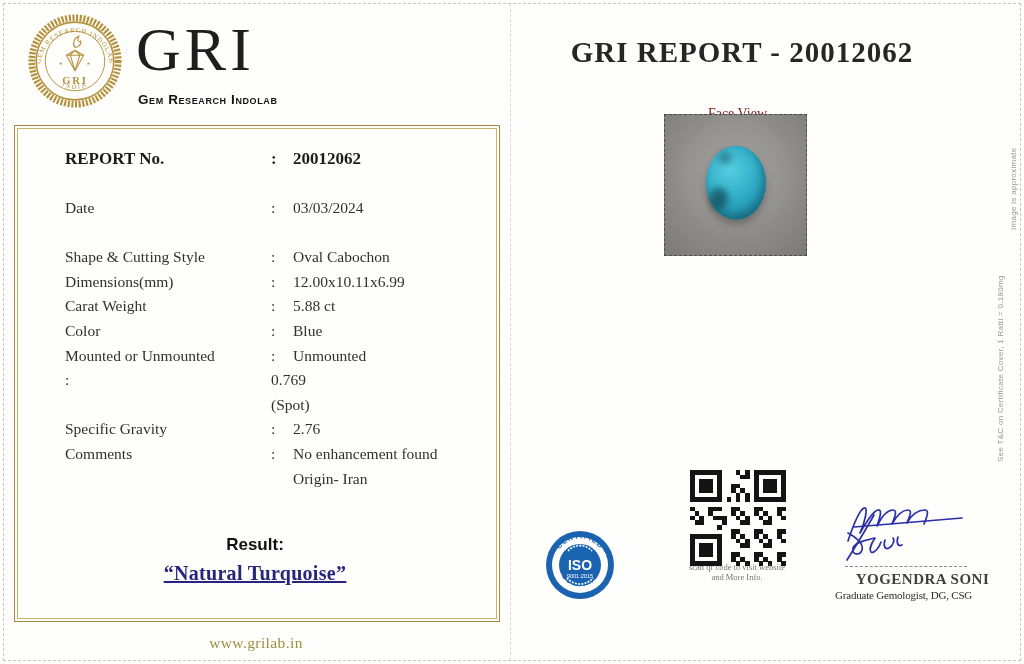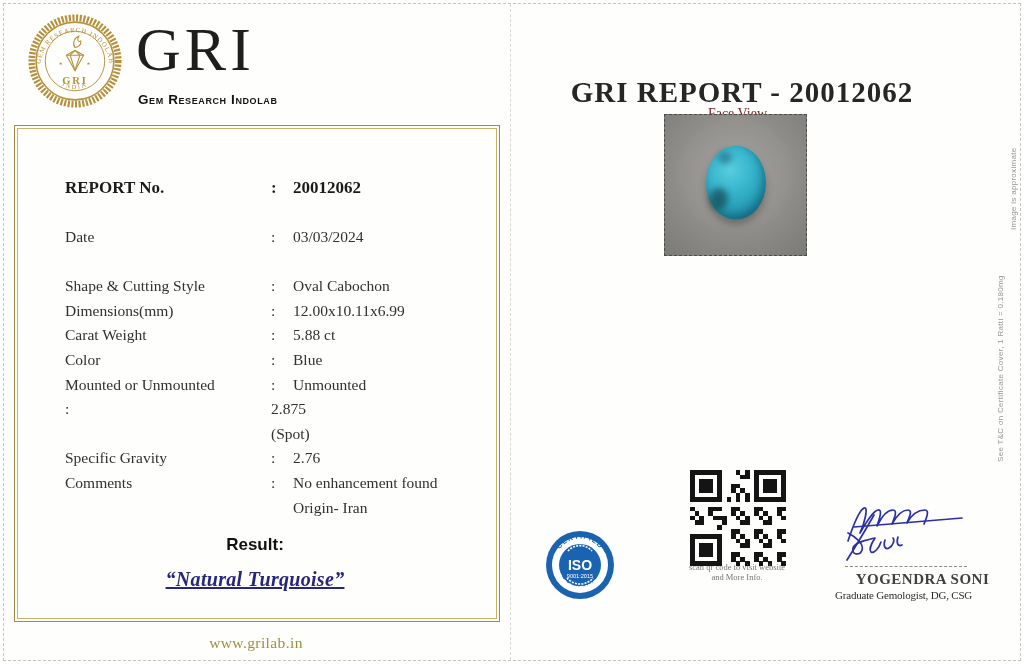--- a/index.html
+++ b/index.html
@@ -9,33 +9,33 @@
 
   
   .seal{position:absolute;left:27px;top:9px;width:96px;height:104px;}
   .brand-name{position:absolute;left:136px;top:18px;font-size:62px;line-height:1;letter-spacing:4px;color:#1e1e1e;}
   .brand-tagline{position:absolute;left:138px;top:92px;font-family:"Liberation Sans","DejaVu Sans",sans-serif;
     font-weight:700;font-size:13.5px;letter-spacing:.6px;color:#121212;font-variant:small-caps;}
 
   
   .gold-box{position:absolute;left:14px;top:125px;width:484px;height:495px;border:1px solid #a5873e;}
   .gold-box-inner{position:absolute;inset:2px;border:1px solid #cbb169;}
-  .fields{position:absolute;left:50px;top:21px;right:6px;margin-top:29px;}
+  .fields{position:absolute;left:50px;top:21px;right:6px;}
   .field-row{display:grid;grid-template-columns:206px 22px 1fr;font-size:15.5px;line-height:24.6px;color:#30302e;}
   .fields > div:nth-of-type(1){font-weight:700;font-size:17px;color:#1b1b1b;margin-bottom:24px;}
   .fields > div:nth-of-type(2){margin-bottom:25px;}
   .f-colon{text-align:left;}
   .result-block{position:absolute;left:0;right:4px;top:409px;text-align:center;}
   .result-label{font-family:"Liberation Sans","DejaVu Sans",sans-serif;font-weight:700;font-size:17px;color:#111;}
-  .result-value{margin-top:13px;font-size:20px;font-weight:700;color:#26267d;text-decoration:underline;letter-spacing:.3px;font-style:italic;}
+  .result-value{margin-top:7px;font-size:20px;font-weight:700;color:#26267d;text-decoration:underline;letter-spacing:.3px;}
   .footer-link{position:absolute;left:156px;top:634px;width:200px;text-align:center;font-size:15.5px;color:#9f8f3e;letter-spacing:.4px;}
 
   
   .report-title{position:absolute;left:520px;top:36px;width:444px;text-align:center;font-size:29px;font-weight:600;
-    letter-spacing:1px;color:#262626;margin-top:40px;}
+    letter-spacing:1px;color:#262626;}
   .photo-caption{position:absolute;left:515px;top:106px;width:445px;text-align:center;font-size:14px;color:#7f1d1d;}
   .gem-photo{position:absolute;left:664px;top:114px;width:143px;height:142px;box-sizing:border-box;border:1px dashed #4c4c4c;
     background:radial-gradient(circle at 50% 42%,#a5a39f 0%,#93918d 50%,#8f8d89 55%,#7c7a76 100%);}
   .gem{position:absolute;left:50%;top:50%;width:60px;height:74px;transform:translate(-50%,-53%);border-radius:50%;
     background:radial-gradient(circle at 40% 32%,#58cde0 0%,#35b3cb 38%,#2397b2 72%,#1b7f99 100%);
     box-shadow:0 5px 7px rgba(40,40,40,.35), inset -3px -5px 8px rgba(10,60,75,.45);}
   .gem .blotch1{position:absolute;left:4px;bottom:10px;width:18px;height:22px;border-radius:50%;
     background:rgba(16,55,64,.6);filter:blur(3px);}
   .gem .blotch2{position:absolute;left:12px;top:6px;width:14px;height:12px;border-radius:50%;
     background:rgba(20,70,82,.45);filter:blur(3px);}
@@ -128,21 +128,21 @@
           <span class="f-colon">:</span>
           <span class="f-value">Blue</span>
         </div>
         <div class="field-row">
           <span class="f-label">Mounted or Unmounted</span>
           <span class="f-colon">:</span>
           <span class="f-value">Unmounted</span>
         </div>
         <div class="field-row">
           <span class="f-colon">:</span>
-          <span class="f-value">2.875 (Spot)</span>
+          <span class="f-value">0.769 (Spot)</span>
         </div>
         <div class="field-row">
           <span class="f-label">Specific Gravity</span>
           <span class="f-colon">:</span>
           <span class="f-value">2.76</span>
         </div>
         <div class="field-row">
           <span class="f-label">Comments</span>
           <span class="f-colon">:</span>
           <span class="f-value">No enhancement found</span>

